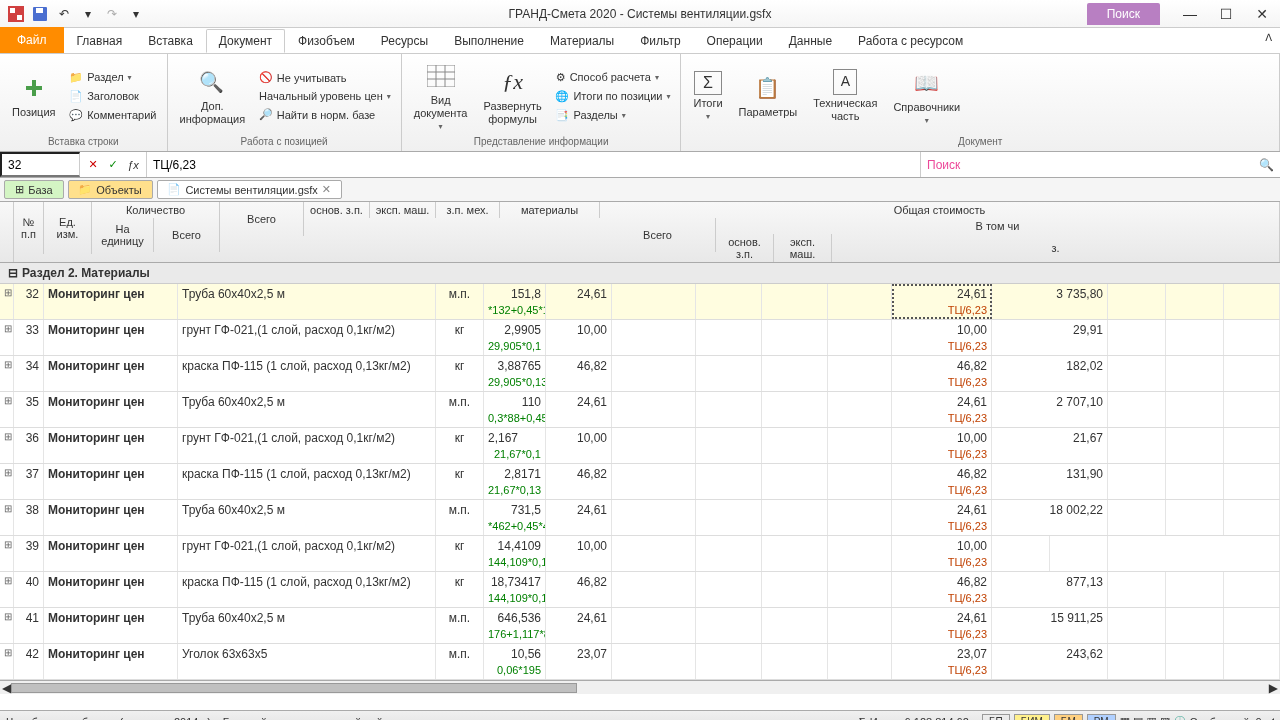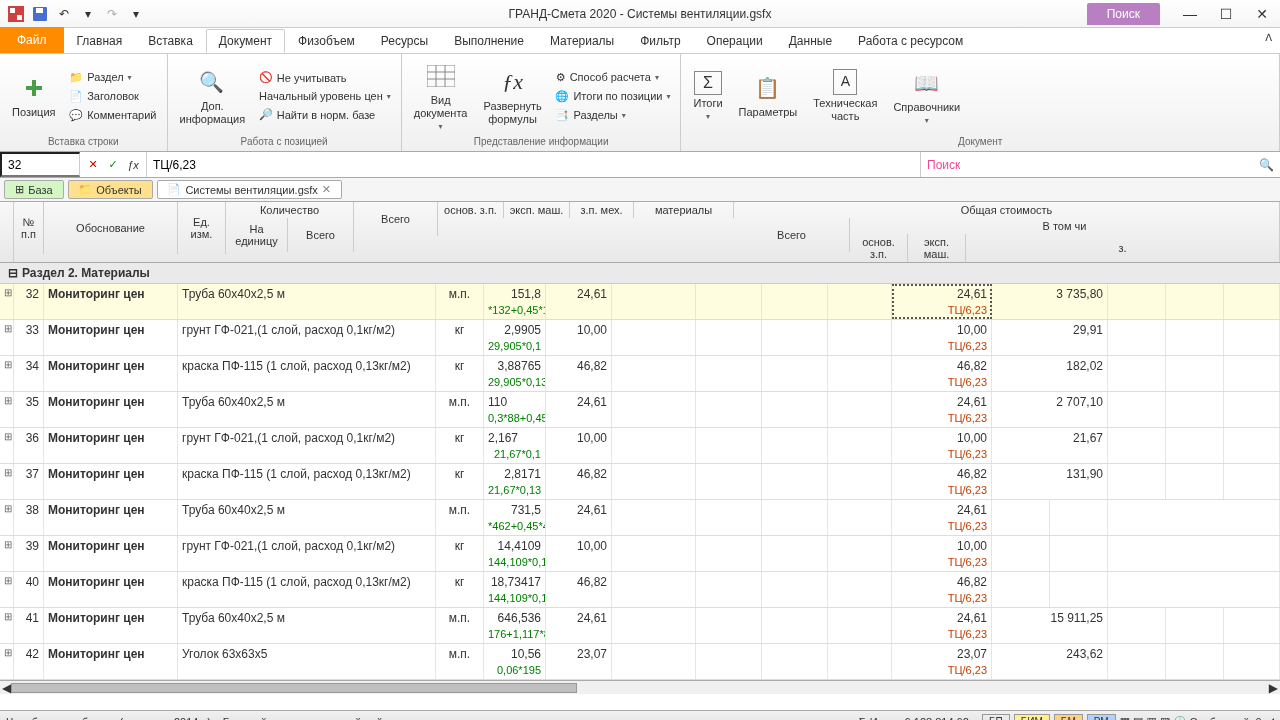--- a/index.html
+++ b/index.html
@@ -289,21 +289,20 @@
       <span class="close">✕</span>
     </div>
 </div>
 
 <div class="grid-wrap">
 
   <div class="grid-header">
     <div class="gh-cell w-exp"></div>
     <div class="gh-cell w-num" style="white-space:pre-line;height:52px">№
 п.п</div>
-    <div class="gh-cell w-obos" style="height:52px">Обоснование</div>
     <div class="gh-cell w-ed" style="height:52px">Ед. изм.</div>
     <div style="display:flex;flex-direction:column">
       <div class="gh-cell" style="width:128px">Количество</div>
       <div style="display:flex">
         <div class="gh-cell w-qty1" style="white-space:pre-line;height:34px">На
 единицу</div>
         <div class="gh-cell w-qty2" style="height:34px">Всего</div>
       </div>
     </div>
     <div style="display:flex;flex-direction:column">
@@ -410,21 +409,21 @@
     <div class="dr-cell w-oem"></div>
     <div class="dr-cell" style="flex:1"></div>
   </div>
       <div class="data-row">
     <div class="dr-cell w-exp expand-toggle">⊞</div>
     <div class="dr-cell w-num r">35</div>
     <div class="dr-cell w-obos mon">Мониторинг цен</div>
     <div class="dr-cell w-name">Труба 60х40х2,5 м</div>
     <div class="dr-cell w-ed c">м.п.</div>
     <div class="dr-cell w-qty1" style="padding:0">
-      <div style="text-align:left;padding:3px 4px">110</div>
+      <div style="text-align:right;padding:3px 4px">110</div>
       <div class="sub-formula" style="padding:0 4px 3px">0,3*88+0,45*88+0,8*44</div>
     </div>
     <div class="dr-cell w-qty2 r">24,61</div>
     <div class="dr-cell w-vs1"></div>
     <div class="dr-cell w-sz1"></div>
     <div class="dr-cell w-em"></div>
     <div class="dr-cell w-zpm"></div>
     <div class="dr-cell w-mat mat-cell " style="padding:0">
       <div style="text-align:right;padding:3px 4px">24,61</div>
       <div class="sub-tc" style="padding:0 4px 3px">ТЦ/6,23</div>
@@ -494,20 +493,21 @@
     </div>
     <div class="dr-cell w-qty2 r">24,61</div>
     <div class="dr-cell w-vs1"></div>
     <div class="dr-cell w-sz1"></div>
     <div class="dr-cell w-em"></div>
     <div class="dr-cell w-zpm"></div>
     <div class="dr-cell w-mat mat-cell " style="padding:0">
       <div style="text-align:right;padding:3px 4px">24,61</div>
       <div class="sub-tc" style="padding:0 4px 3px">ТЦ/6,23</div>
     </div>
+    <div class="dr-cell w-ovs r">18 002,22</div>
     <div class="dr-cell w-osz"></div>
     <div class="dr-cell w-oem"></div>
     <div class="dr-cell" style="flex:1"></div>
   </div>
       <div class="data-row">
     <div class="dr-cell w-exp expand-toggle">⊞</div>
     <div class="dr-cell w-num r">39</div>
     <div class="dr-cell w-obos mon">Мониторинг цен</div>
     <div class="dr-cell w-name">грунт ГФ-021,(1 слой, расход 0,1кг/м2)</div>
     <div class="dr-cell w-ed c">кг</div>
@@ -540,20 +540,21 @@
     </div>
     <div class="dr-cell w-qty2 r">46,82</div>
     <div class="dr-cell w-vs1"></div>
     <div class="dr-cell w-sz1"></div>
     <div class="dr-cell w-em"></div>
     <div class="dr-cell w-zpm"></div>
     <div class="dr-cell w-mat mat-cell " style="padding:0">
       <div style="text-align:right;padding:3px 4px">46,82</div>
       <div class="sub-tc" style="padding:0 4px 3px">ТЦ/6,23</div>
     </div>
+    <div class="dr-cell w-ovs r">877,13</div>
     <div class="dr-cell w-osz"></div>
     <div class="dr-cell w-oem"></div>
     <div class="dr-cell" style="flex:1"></div>
   </div>
       <div class="data-row">
     <div class="dr-cell w-exp expand-toggle">⊞</div>
     <div class="dr-cell w-num r">41</div>
     <div class="dr-cell w-obos mon">Мониторинг цен</div>
     <div class="dr-cell w-name">Труба 60х40х2,5 м</div>
     <div class="dr-cell w-ed c">м.п.</div>

